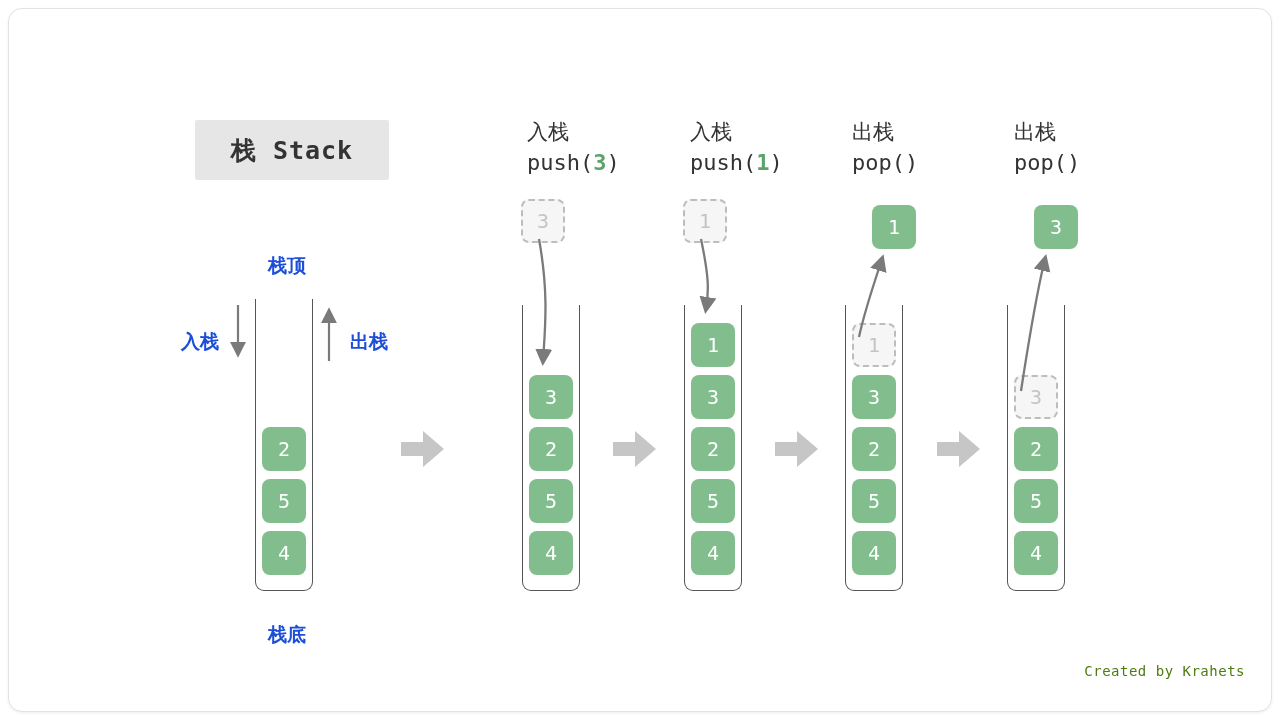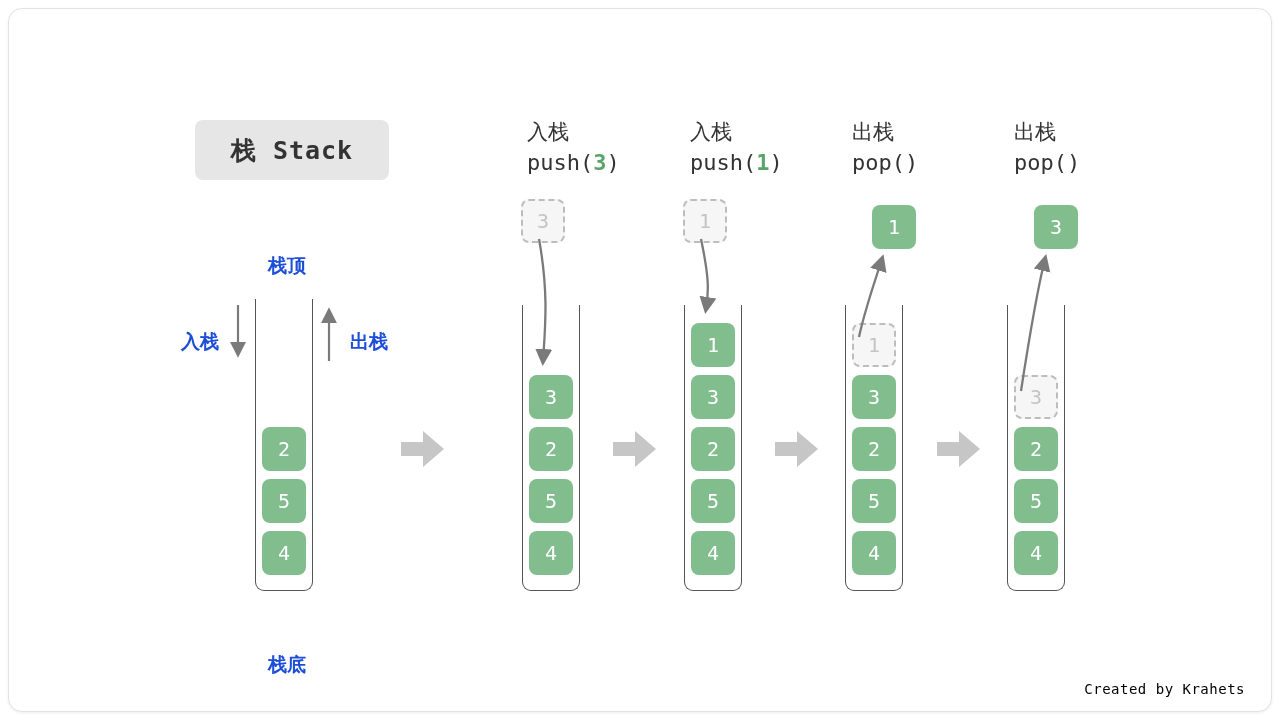--- a/index.html
+++ b/index.html
@@ -9,21 +9,21 @@
   #card{
     position:absolute;left:8px;top:8px;width:1264px;height:704px;
     background:#fff;border:1px solid #e3e3e3;border-radius:14px;
     box-shadow:0 1px 3px rgba(0,0,0,.07);
     box-sizing:border-box;overflow:hidden;
   }
 
   
   #title-badge{
     position:absolute;left:186px;top:111px;width:194px;height:60px;
-    background:#e6e6e6;border-radius:8px;
+    background:#e6e6e6;border-radius:2px;
     display:flex;align-items:center;justify-content:center;
     font-family:"DejaVu Sans Mono","Liberation Mono",monospace;
     font-size:25px;font-weight:bold;color:#333;letter-spacing:1px;
   }
 
   
   .cjk-bold{
     font-family:"DejaVu Sans","Liberation Sans",sans-serif;
     font-weight:bold;color:#1d4ed8;font-size:19px;
     position:absolute;white-space:nowrap;
@@ -57,34 +57,34 @@
     font-size:20px;box-sizing:border-box;
   }
   .cell.filled{background:#82bd8e;color:#fff;}
   .cell.ghost{background:#f6f6f6;color:#c4c4c4;border:2px dashed #bdbdbd;}
 
   
   #overlay{position:absolute;left:0;top:0;width:1264px;height:704px;
            pointer-events:none;}
 
   #credit{
-    position:absolute;right:26px;bottom:14px;
+    position:absolute;right:26px;bottom:32px;
     font-family:"DejaVu Sans Mono","Liberation Mono",monospace;
-    font-size:14px;color:#000000;letter-spacing:.5px;
+    font-size:14px;color:#4d7c0f;letter-spacing:.5px;
   }
 </style>
 </head>
 <body>
 
 <div id="card">
 
   <div id="title-badge">栈 Stack</div>
 
   <div class="cjk-bold" style="left:259px;top:244px;">栈顶</div>
-  <div class="cjk-bold" style="left:259px;top:643px;font-family:Liberation Serif, serif;">栈底</div>
+  <div class="cjk-bold" style="left:259px;top:613px;font-family:Liberation Serif, serif;">栈底</div>
   <div class="cjk-bold" style="left:172px;top:320px;">入栈</div>
   <div class="cjk-bold" style="left:341px;top:320px;">出栈</div>
 
   <div class="col-head" style="left:518px;top:108px;">
     <span class="cn">入栈</span>
     <span><span>push(</span><span class="gr">3</span><span>)</span></span>
   </div>
 
   <div class="col-head" style="left:681px;top:108px;">
     <span class="cn">入栈</span>

